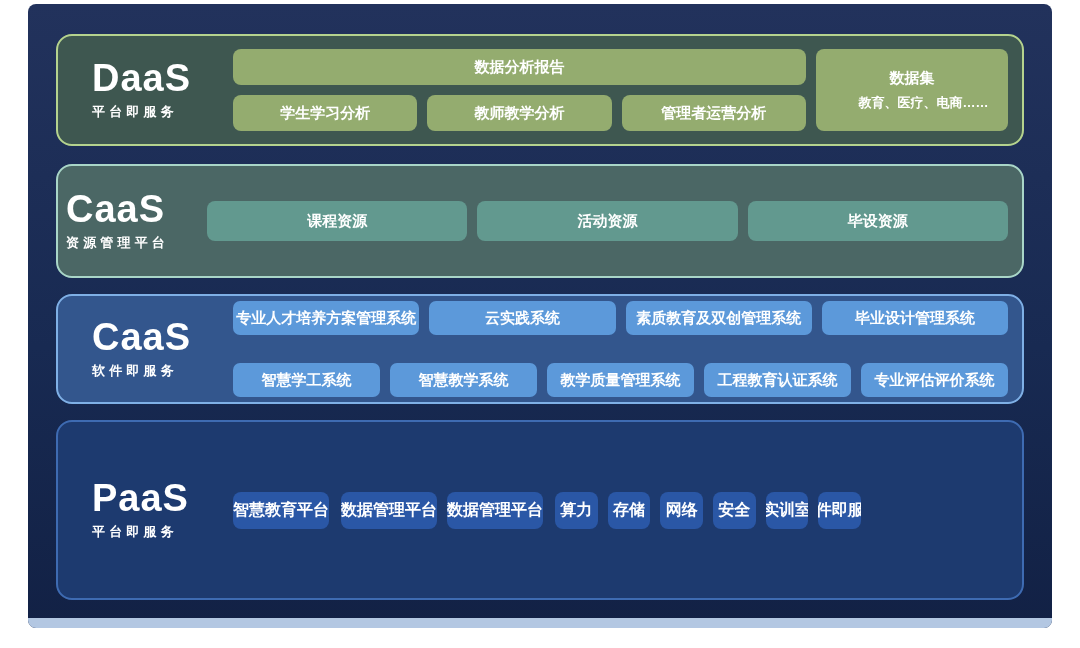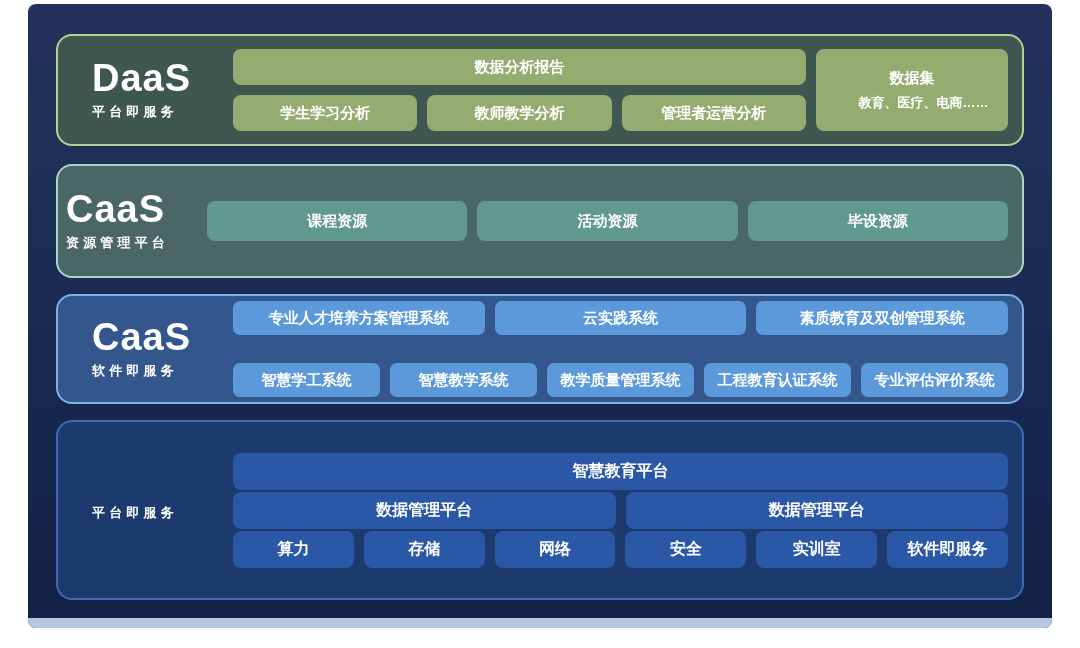--- a/index.html
+++ b/index.html
@@ -69,21 +69,21 @@
   .panel.caas { height: 114px; background: #4b6765; border-color: #a9d6c8; margin-bottom: 16px; padding-left: 8px; }
   .caas .pill { background: #62998f; height: 40px; }
 
   
   .panel.saas { height: 110px; background: #33568d; border-color: #7fb0e6; margin-bottom: 16px; }
   .saas .content { display: flex; flex-direction: column; gap: 28px; }
   .saas .pill { background: #5c99da; height: 34px; border-radius: 7px; }
 
   
   .panel.paas { height: 180px; background: #1d3a6f; border-color: #3e6bb2; }
-  .paas .content { display: flex; flex-direction: column; gap: 2px; }
+  .paas .content { display: flex; flex-direction: row; gap: 12px; }
   .paas .pill { background: #2a57a6; height: 37px; font-size: 16px; }
 
   .bottom-bar {
     position: absolute;
     left: 0; right: 0; bottom: 0;
     height: 10px;
     background: #b3c7e2;
     border-radius: 0 0 8px 8px;
   }
 </style>
@@ -132,33 +132,35 @@
   <section class="panel saas">
     <div class="layer-label">
       <div class="acronym">CaaS</div>
       <div class="subtitle">软件即服务</div>
     </div>
     <div class="content">
       <div class="row">
         <div class="pill">专业人才培养方案管理系统</div>
         <div class="pill">云实践系统</div>
         <div class="pill">素质教育及双创管理系统</div>
+        <div class="pill">毕业设计管理系统</div>
       </div>
       <div class="row">
         <div class="pill">智慧学工系统</div>
         <div class="pill">智慧教学系统</div>
         <div class="pill">教学质量管理系统</div>
         <div class="pill">工程教育认证系统</div>
         <div class="pill">专业评估评价系统</div>
       </div>
     </div>
   </section>
 
   <section class="panel paas">
     <div class="layer-label">
+      <div class="acronym">PaaS</div>
       <div class="subtitle">平台即服务</div>
     </div>
     <div class="content">
       <div class="row">
         <div class="pill">智慧教育平台</div>
       </div>
       <div class="row">
         <div class="pill">数据管理平台</div>
         <div class="pill">数据管理平台</div>
       </div>

